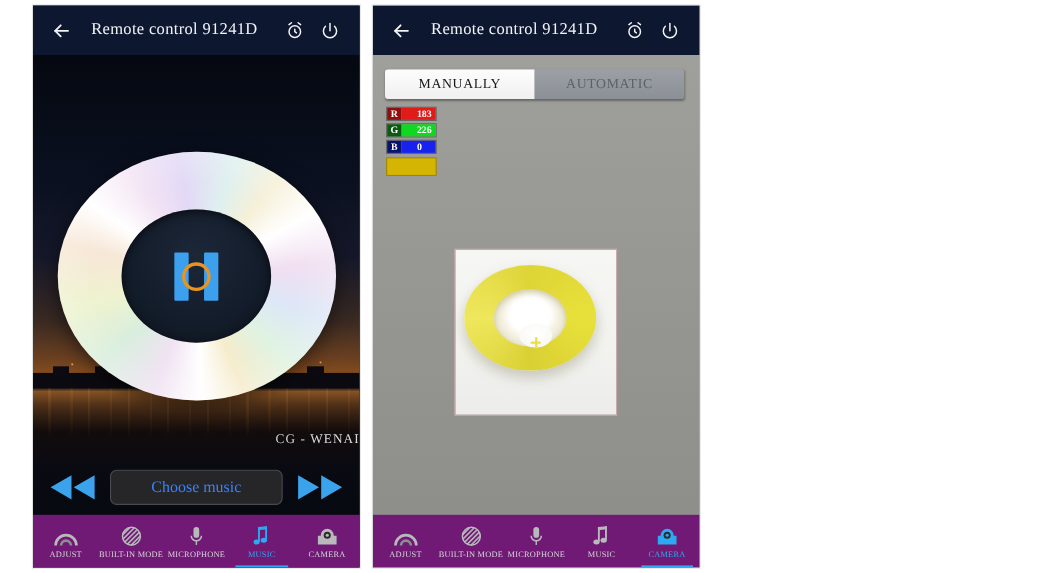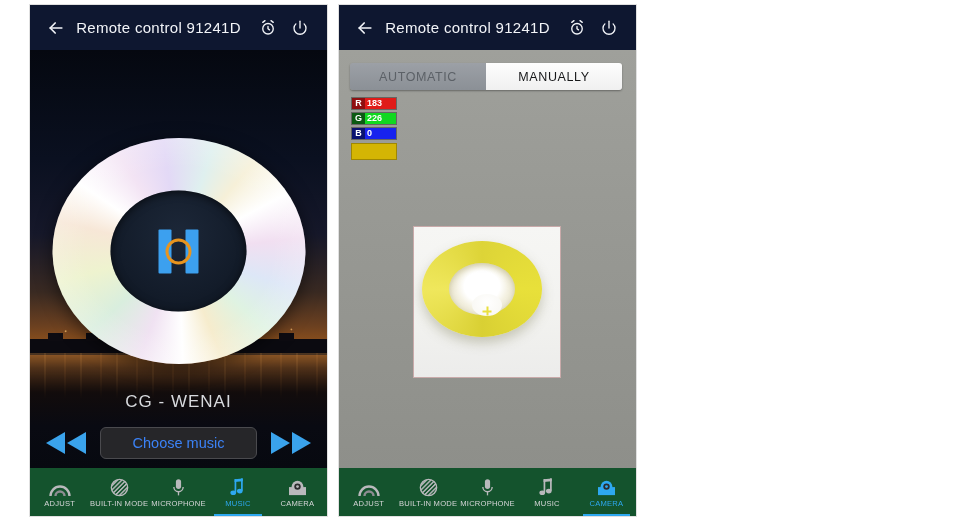--- a/index.html
+++ b/index.html
@@ -1,21 +1,21 @@
 <!DOCTYPE html>
 <html><head>
 <meta charset="utf-8">
 <style>
   html,body{margin:0;padding:0;}
   body{
     width:960px;height:521px;background:#ffffff;
     font-family:"Liberation Sans",sans-serif;
     overflow:hidden;
   }
-  .stage{position:relative;width:778px;height:521px;background:#fff;}
+  .stage{position:relative;width:778px;height:521px;background:#fff;font-family:Liberation Serif, serif;}
 
   
   .phone{
     position:absolute;top:5px;width:297px;height:511px;
     overflow:hidden;display:flex;flex-direction:column;
     box-shadow:0 0 0 1px rgba(0,0,0,.12);
   }
   #phone-left{left:30px;background:#06080f;}
   #phone-right{left:339px;background:#9b9b97;}
 
@@ -112,22 +112,22 @@
   }
   .logo-h{position:relative;width:52px;height:52px;}
   .logo-h .bar{position:absolute;top:4px;width:13px;height:44px;background:#3ca0ef;border-radius:1px;}
   .logo-h .bar.l{left:6px;} .logo-h .bar.r{right:6px;}
   .logo-h .ring{
     position:absolute;left:50%;top:50%;transform:translate(-50%,-50%);
     width:20px;height:20px;border:3px solid #e8941e;border-radius:50%;
   }
 
   .track{
-    position:absolute;left:0;right:0;top:342px;text-align:center;
-    color:#d7d9dd;font-size:17px;letter-spacing:1px;
+    position:absolute;left:0;right:0;top:342px;text-align:right;
+    color:#d7d9dd;font-size:12px;letter-spacing:1px;
   }
 
   .transport{
     position:absolute;left:0;right:0;top:374px;height:38px;
     display:flex;align-items:center;justify-content:space-between;
     padding:0 14px;box-sizing:border-box;
   }
   .choose-btn{
     width:155px;height:30px;border-radius:6px;
     background:#262629;border:1px solid #4a4a4e;
@@ -155,21 +155,21 @@
   .rgb{position:absolute;left:12px;top:47px;width:46px;}
   .rgb-row{
     display:flex;height:13px;margin-bottom:2px;align-items:stretch;
     border:1px solid rgba(0,0,0,.35);box-sizing:border-box;
   }
   .rgb-key{
     width:13px;flex:0 0 13px;display:flex;align-items:center;justify-content:center;
     font-size:9px;font-weight:bold;color:#fff;line-height:1;
   }
   .rgb-val{
-    flex:1;display:flex;align-items:center;padding-left:2px;
+    flex:1;display:flex;align-items:center;padding-left:14px;
     font-size:9px;font-weight:bold;color:#fff;line-height:1;
   }
   .rgb-row.r .rgb-key{background:#8f0f10;} .rgb-row.r .rgb-val{background:#e01b18;}
   .rgb-row.g .rgb-key{background:#0a5a12;} .rgb-row.g .rgb-val{background:#10d820;}
   .rgb-row.b .rgb-key{background:#0a1270;} .rgb-row.b .rgb-val{background:#1722ee;}
   .swatch{width:44px;height:15px;margin-top:3px;border:1px solid rgba(0,0,0,.25);}
 
   .viewfinder{
     position:absolute;left:74px;top:176px;width:148px;height:152px;
     border:1px solid #c9aaaa;box-sizing:border-box;overflow:hidden;
@@ -200,21 +200,21 @@
     width:9px;height:9px;z-index:3;
   }
   .crosshair:before,.crosshair:after{
     content:"";position:absolute;background:#e9e03f;
   }
   .crosshair:before{left:0;top:4px;width:9px;height:1.6px;}
   .crosshair:after{left:4px;top:0;width:1.6px;height:9px;}
 
   
   .navbar{
-    flex:0 0 48px;height:48px;background:#14532d;display:flex;
+    flex:0 0 48px;height:48px;background:#701a75;display:flex;
     position:relative;z-index:5;
   }
   .nav-item{
     flex:1;display:flex;flex-direction:column;align-items:center;justify-content:center;
     gap:2px;position:relative;padding-top:2px;box-sizing:border-box;
   }
   .nav-ico{height:19px;display:flex;align-items:flex-end;justify-content:center;}
   .nav-lb{font-size:7.6px;letter-spacing:.2px;color:#d6d6d8;white-space:nowrap;}
   .nav-item.active .nav-lb{color:#2ea8f0;}
   .nav-item.active:after{
@@ -369,22 +369,22 @@
         <svg width="18" height="18" viewBox="0 0 24 24" fill="none" stroke="#f2f4f8" stroke-width="1.8" stroke-linecap="round">
             <path d="M12 3v9"></path>
             <path d="M6.5 6.5a8 8 0 1 0 11 0"></path>
           </svg>
       </div>
     </div>
 
     <div class="cam-body">
 
       <div class="tabs">
+        <div class="tab on">MANUALLY</div>
         <div class="tab off">AUTOMATIC</div>
-        <div class="tab on">MANUALLY</div>
       </div>
 
       <div class="rgb">
         <div class="rgb-row r">
           <div class="rgb-key">R</div>
           <div class="rgb-val">183</div>
         </div>
         <div class="rgb-row g">
           <div class="rgb-key">G</div>
           <div class="rgb-val">226</div>

